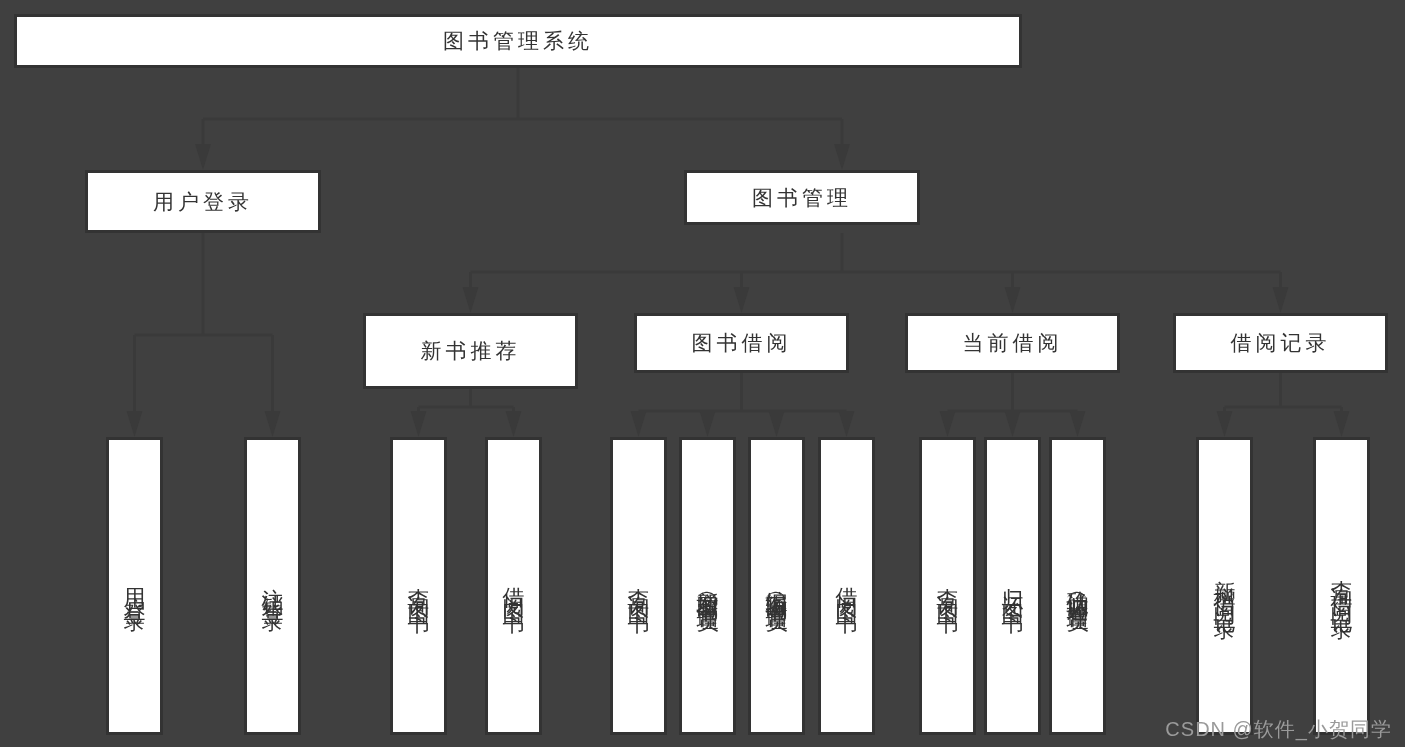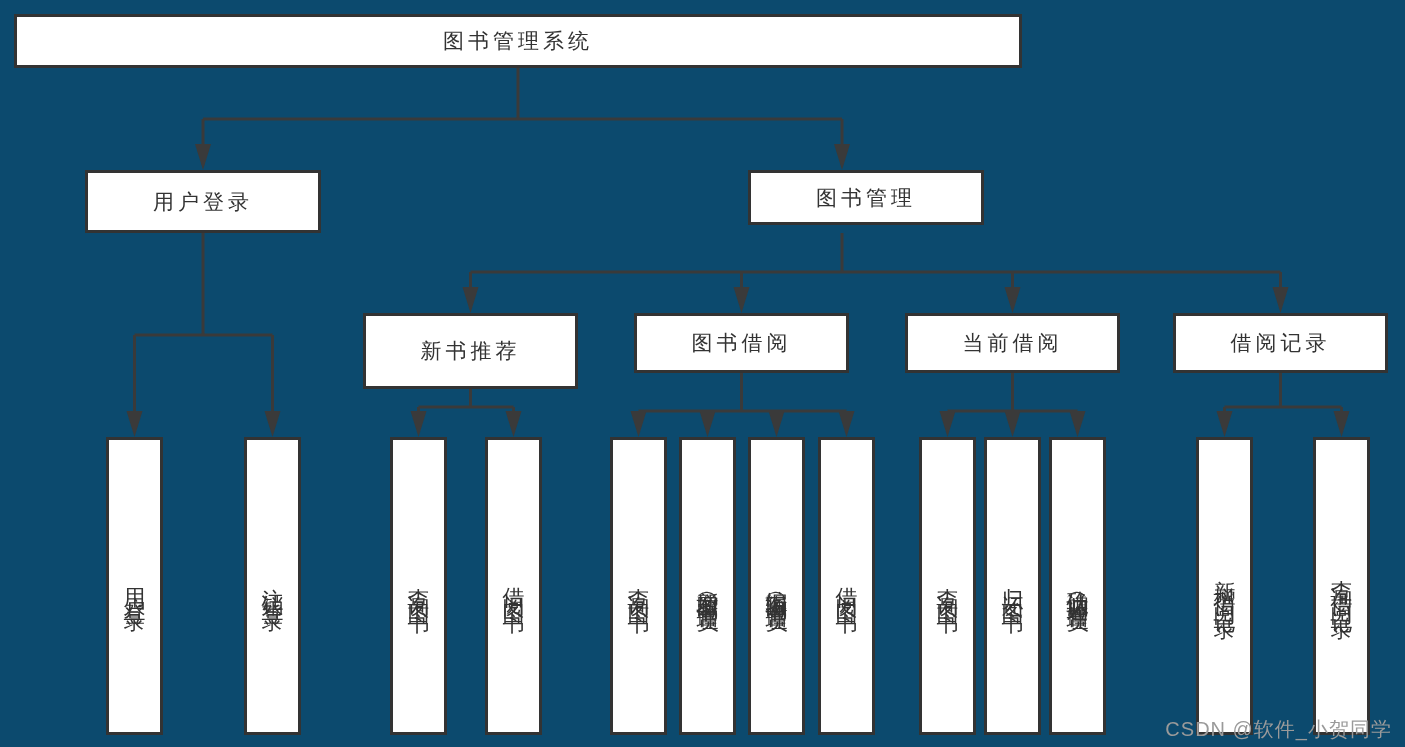--- a/index.html
+++ b/index.html
@@ -5,21 +5,21 @@
   html, body {
     margin: 0;
     padding: 0;
     background: #ffffff;
     font-family: "Liberation Sans", "DejaVu Sans", sans-serif;
   }
   .canvas {
     position: relative;
     width: 1405px;
     height: 747px;
-    background: #0c4a6e;
+    background: #404040;
     overflow: hidden;
   }
   .connector-layer {
     position: absolute;
     left: 0; top: 0;
     width: 1405px;
     height: 747px;
   }
   .node {
     position: absolute;
@@ -110,21 +110,21 @@
     </g>
   </svg>
 
   <div class="node" style="left:14px; top:14px; width:1008px; height:54px;">
     <span class="hlabel">图书管理系统</span>
   </div>
 
   <div class="node" style="left:85px; top:170px; width:236px; height:63px;">
     <span class="hlabel">用户登录</span>
   </div>
-  <div class="node" style="left:748px; top:170px; width:236px; height:55px;">
+  <div class="node" style="left:684px; top:170px; width:236px; height:55px;">
     <span class="hlabel">图书管理</span>
   </div>
 
   <div class="node" style="left:363px; top:313px; width:215px; height:76px;">
     <span class="hlabel">新书推荐</span>
   </div>
   <div class="node" style="left:634px; top:313px; width:215px; height:60px;">
     <span class="hlabel">图书借阅</span>
   </div>
   <div class="node" style="left:905px; top:313px; width:215px; height:60px;text-align:center;">

